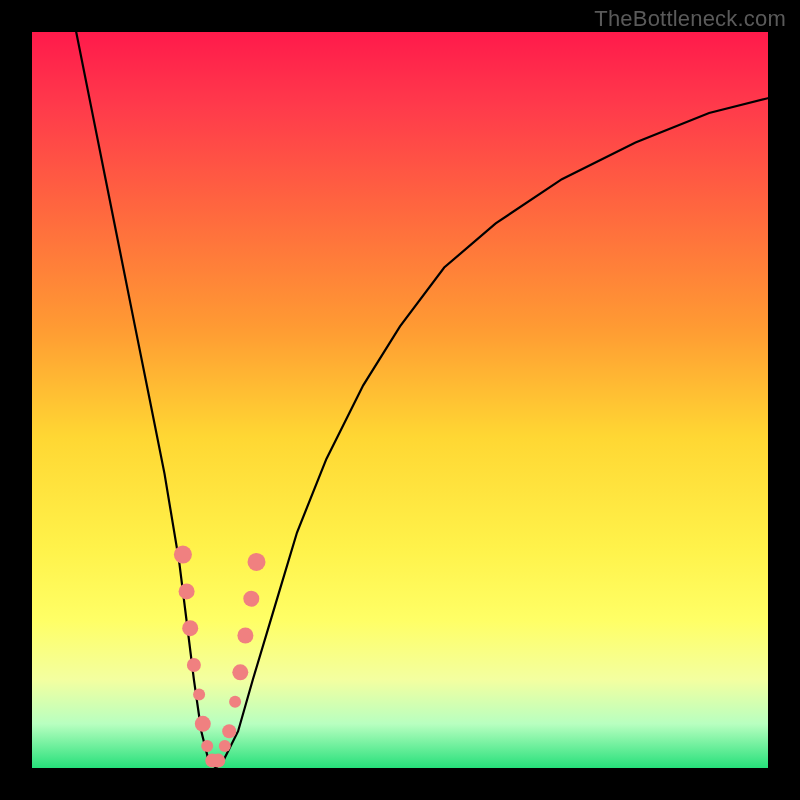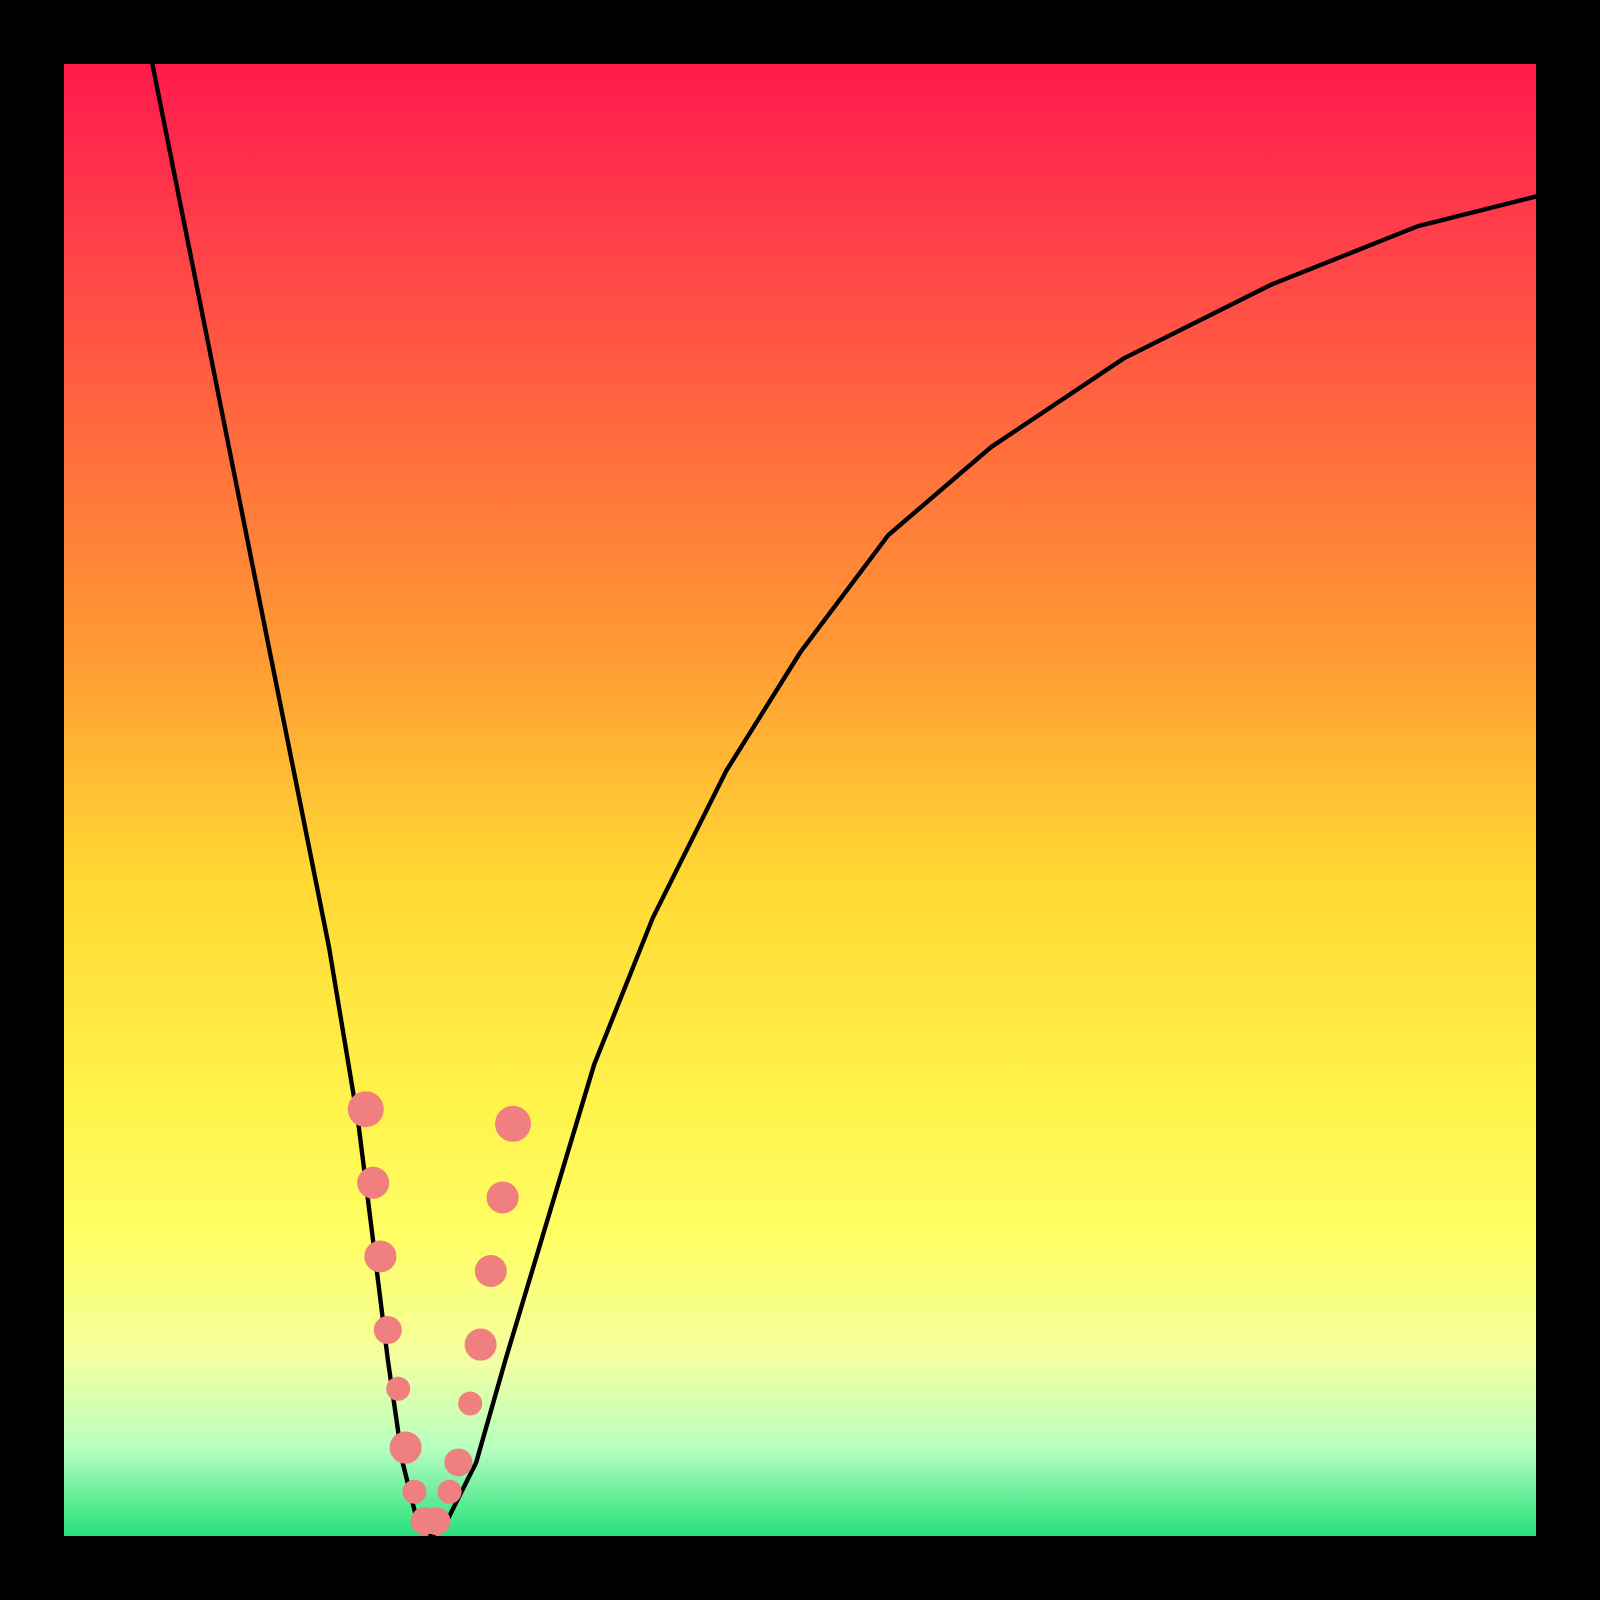--- a/index.html
+++ b/index.html
@@ -56,20 +56,21 @@
     font-size: 22px;
     font-weight: 500;
     letter-spacing: 0.2px;
     user-select: none;
   }
 </style>
 </head>
 <body>
 
 <div class="stage">
+  <div class="watermark">TheBottleneck.com</div>
   <div class="plot-area">
     <div class="gradient-bg"></div>
     <svg class="curve-svg" viewBox="0 0 736 736" preserveAspectRatio="none">
       <path id="curve-path" fill="none" stroke="#000000" stroke-width="2.2" stroke-linecap="round" d="M44.2 0.0 L58.9 73.6 L73.6 147.2 L88.3 220.8 L103.0 294.4 L117.8 368.0 L132.5 441.6 L147.2 529.9 L154.6 588.8 L161.9 647.7 L169.3 699.2 L176.6 728.6 L184.0 736.0 L191.4 728.6 L206.1 699.2 L220.8 647.7 L242.9 574.1 L265.0 500.5 L294.4 426.9 L331.2 353.3 L368.0 294.4 L412.2 235.5 L463.7 191.4 L529.9 147.2 L603.5 110.4 L677.1 81.0 L736.0 66.2"></path>
       <g id="markers-group">
           <circle cx="150.9" cy="522.6" r="9" fill="#f08080"></circle>
           <circle cx="154.6" cy="559.4" r="8" fill="#f08080"></circle>
           <circle cx="158.2" cy="596.2" r="8" fill="#f08080"></circle>
           <circle cx="161.9" cy="633.0" r="7" fill="#f08080"></circle>
           <circle cx="167.1" cy="662.4" r="6" fill="#f08080"></circle>

